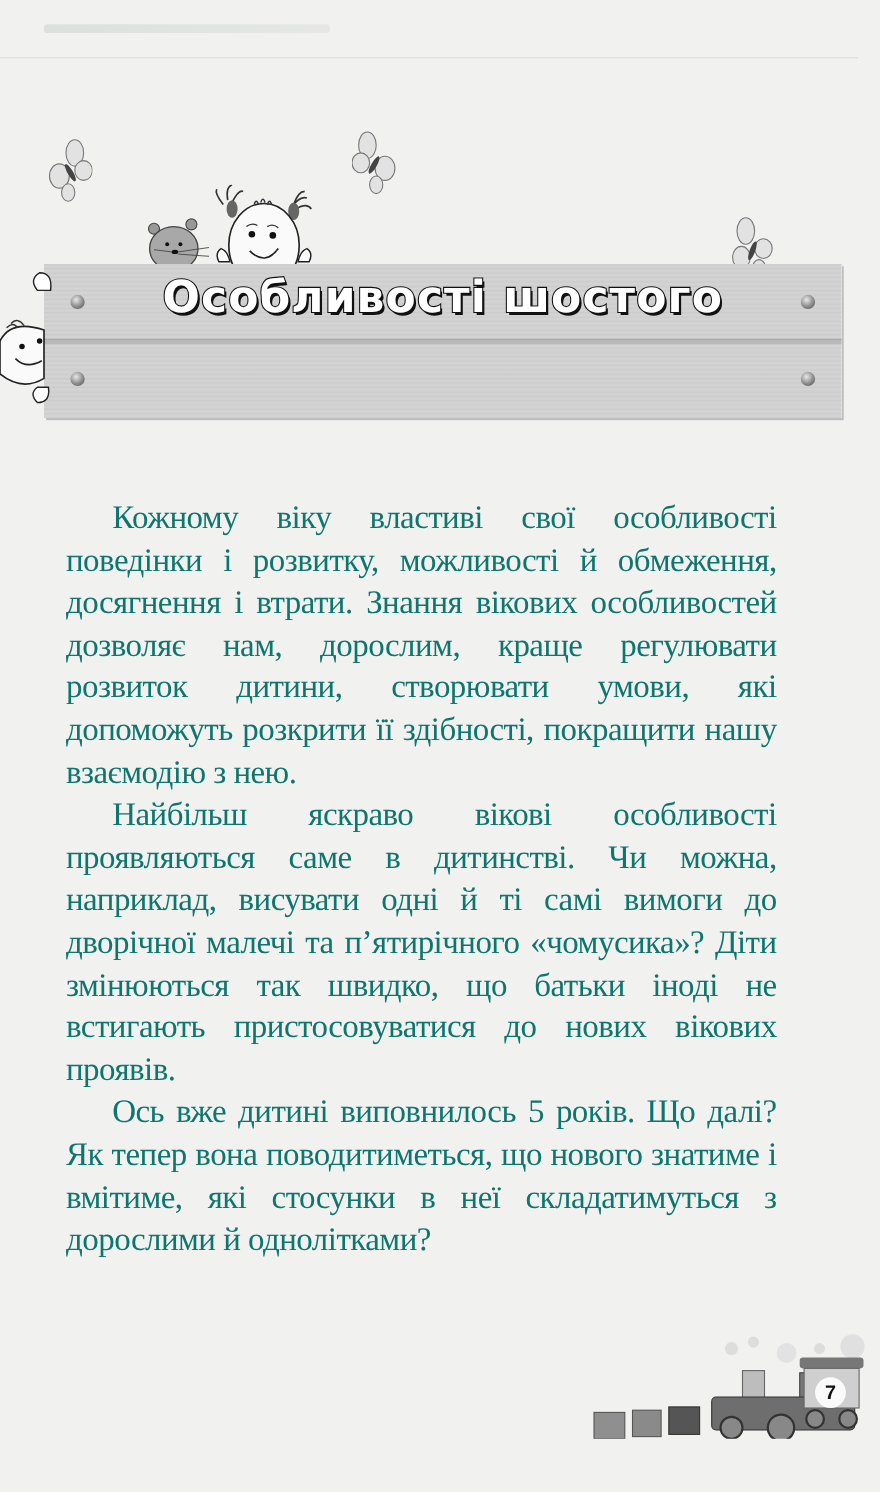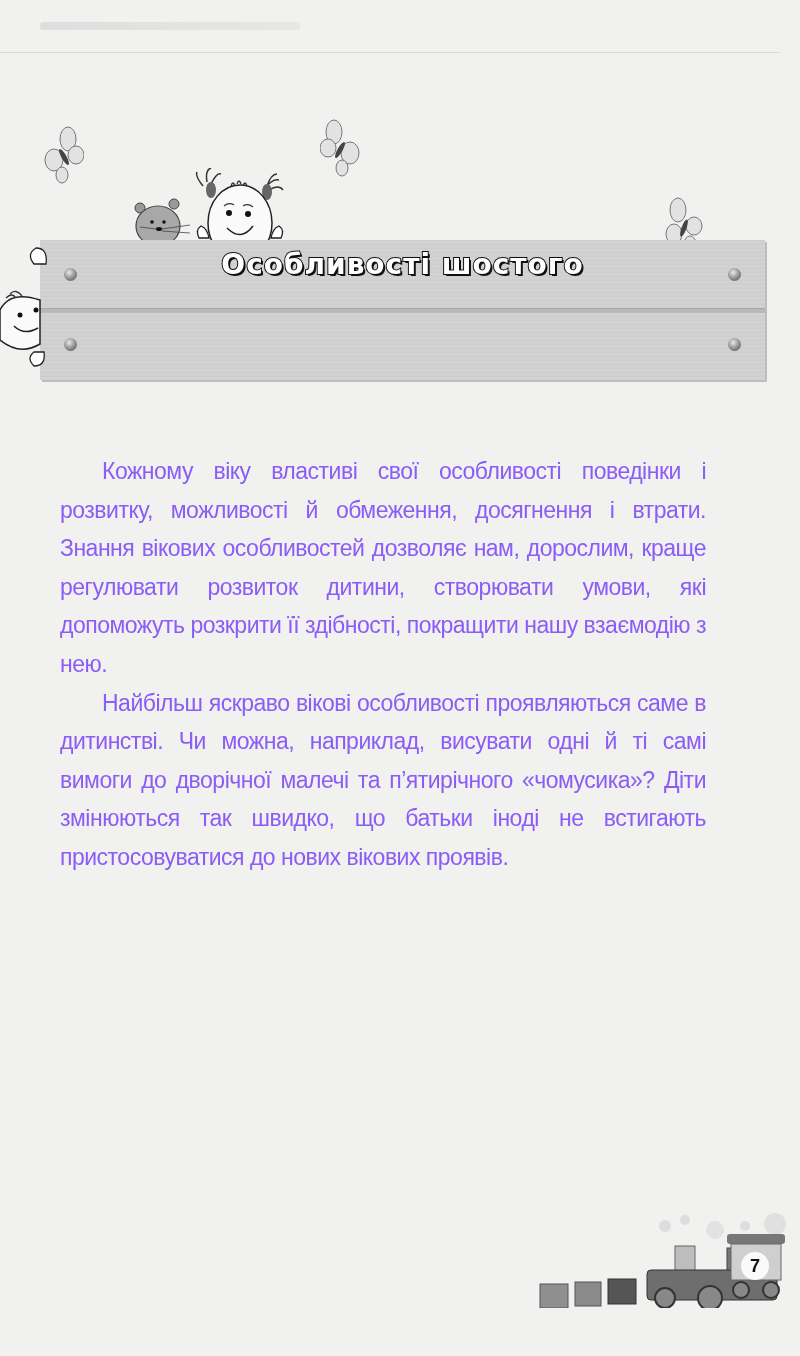--- a/index.html
+++ b/index.html
@@ -30,42 +30,42 @@
       position: absolute; left: 0; right: 0; top: 68px; height: 4px;
       background: #b9b9b9; border-top: 1px solid #a9a9a9;
     }
     .nail {
       position: absolute; width: 13px; height: 13px; border-radius: 50%;
       background: radial-gradient(circle at 40% 35%, #e8e8e8 0%, #8a8a8a 55%, #4a4a4a 100%);
     }
     .banner-title {
       position: absolute; left: 60px; right: 60px; text-align: center;
       font-family: "DejaVu Sans", sans-serif; font-weight: bold;
-      font-size: 28px; letter-spacing: 1px;
+      font-size: 40px; letter-spacing: 1px;
       color: #ffffff;
       -webkit-text-stroke: 2px #111;
       paint-order: stroke fill;
       text-shadow: 2px 2px 0 #111;
     }
     .banner-title.l1 { top: 8px; }
     .banner-title.l2 { top: 80px; }
 
     
     .butterfly { position: absolute; }
     .girl { position: absolute; left: 185px; top: 168px; }
     .cat { position: absolute; left: 132px; top: 198px; }
     .boy { position: absolute; left: 0px; top: 240px; }
 
     
     .body-text {
       position: absolute; left: 60px; top: 452px; width: 646px;
-      font-family: Liberation Sans, sans-serif;
-      font-size: 23px; line-height: 38.6px;
+      font-family: Liberation Serif, serif;
+      font-size: 30px; line-height: 38.6px;
       text-align: justify;
-      color: #8b5cf6;
+      color: #0f766e;
       letter-spacing: -0.5px;
     }
     .body-text p { margin: 0; text-indent: 42px; }
 
     
     .train { position: absolute; left: 535px; top: 1208px; }
     .page-number {
       position: absolute; left: 742px; top: 1256px; width: 26px; text-align: center;
       font-weight: bold; font-size: 18px; color: #111;
     }
@@ -140,20 +140,21 @@
     <path d="M6 58 q6 -6 10 0 M10 54 q6 -6 12 2" stroke="#333" fill="none" stroke-width="1.3"></path>
     <circle cx="20" cy="75" r="2.5" fill="#111"></circle>
     <circle cx="36" cy="70" r="2.5" fill="#111"></circle>
     <path d="M14 86 q10 10 24 2" stroke="#222" fill="none" stroke-width="1.5"></path>
     <path d="M34 112 q-8 6 0 14 q12 0 10 -14 z" fill="#fff" stroke="#222" stroke-width="1.3"></path>
   </svg>
 
   <div class="body-text">
     <p>Кожному віку властиві свої особливості поведінки і розвитку, можливості й обмеження, досягнення і втрати. Знання вікових особливостей дозволяє нам, дорослим, краще регулювати розвиток дитини, створювати умови, які допоможуть розкрити її здібності, покращити нашу взаємодію з нею.</p>
     <p>Найбільш яскраво вікові особливості проявляються саме в дитинстві. Чи можна, наприклад, висувати одні й ті самі вимоги до дворічної малечі та п’ятирічного «чомусика»? Діти змінюються так швидко, що батьки іноді не встигають пристосовуватися до нових вікових проявів.</p>
+    <p>Ось вже дитині виповнилось 5 років. Що далі? Як тепер вона поводитиметься, що нового знатиме і вмітиме, які стосунки в неї складатимуться з дорослими й однолітками?</p>
   </div>
 
   <svg class="train" width="260" height="100" viewBox="0 0 260 100">
     <circle cx="130" cy="18" r="6" fill="#ddd"></circle>
     <circle cx="150" cy="12" r="5" fill="#ddd"></circle>
     <circle cx="180" cy="22" r="9" fill="#e2e2e2"></circle>
     <circle cx="210" cy="18" r="5" fill="#ddd"></circle>
     <circle cx="240" cy="16" r="11" fill="#e0e0e0"></circle>
     <rect x="5" y="76" width="28" height="24" fill="#8f8f8f" stroke="#555"></rect>
     <rect x="40" y="74" width="26" height="24" fill="#8a8a8a" stroke="#555"></rect>

